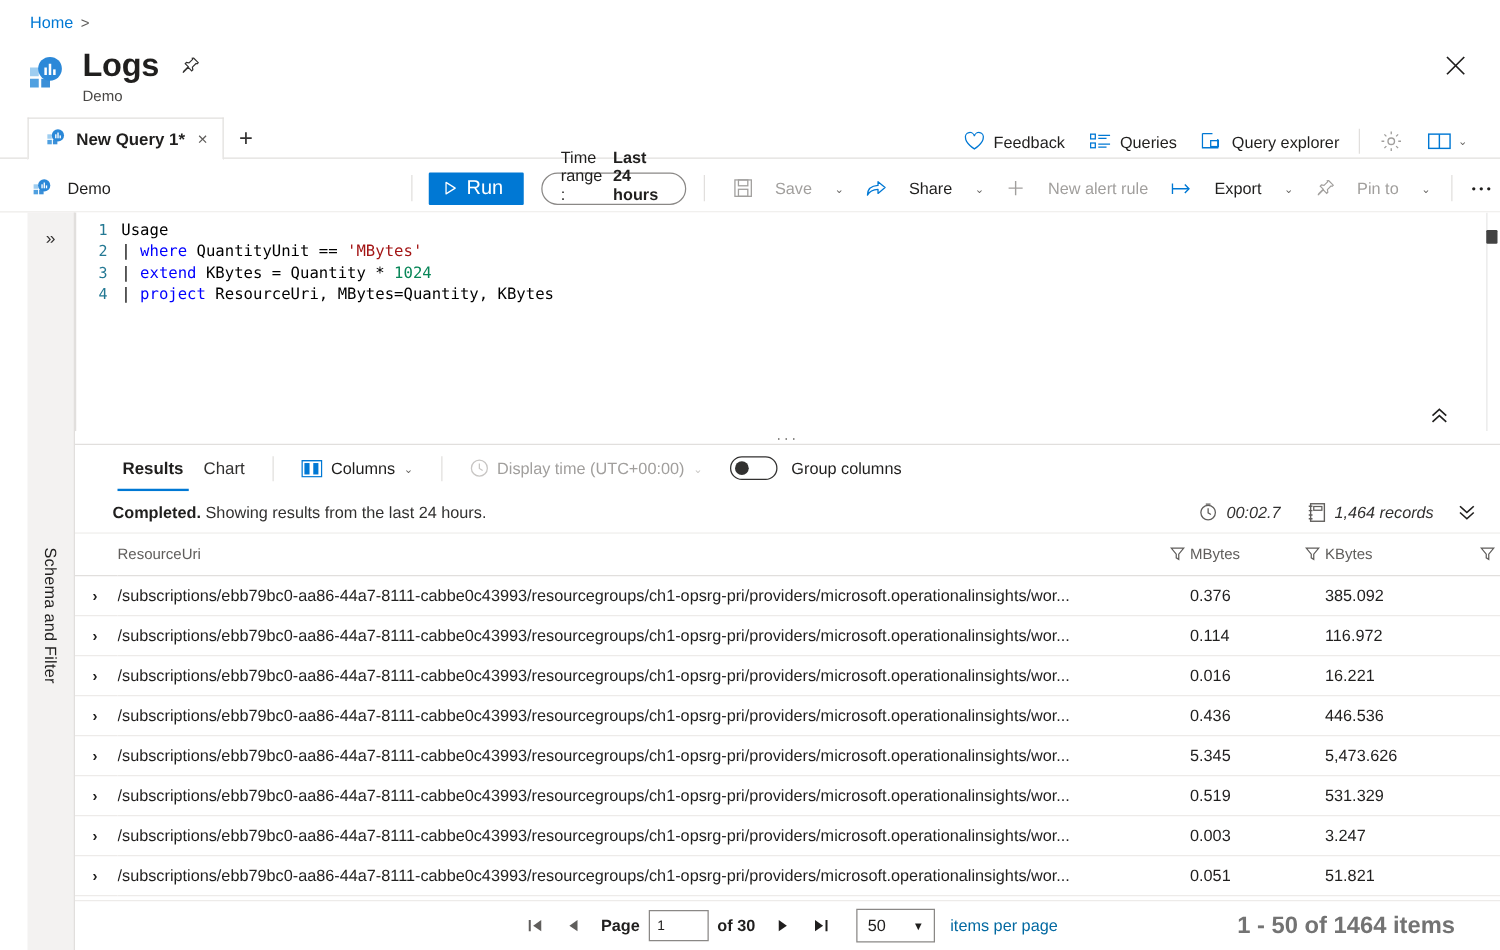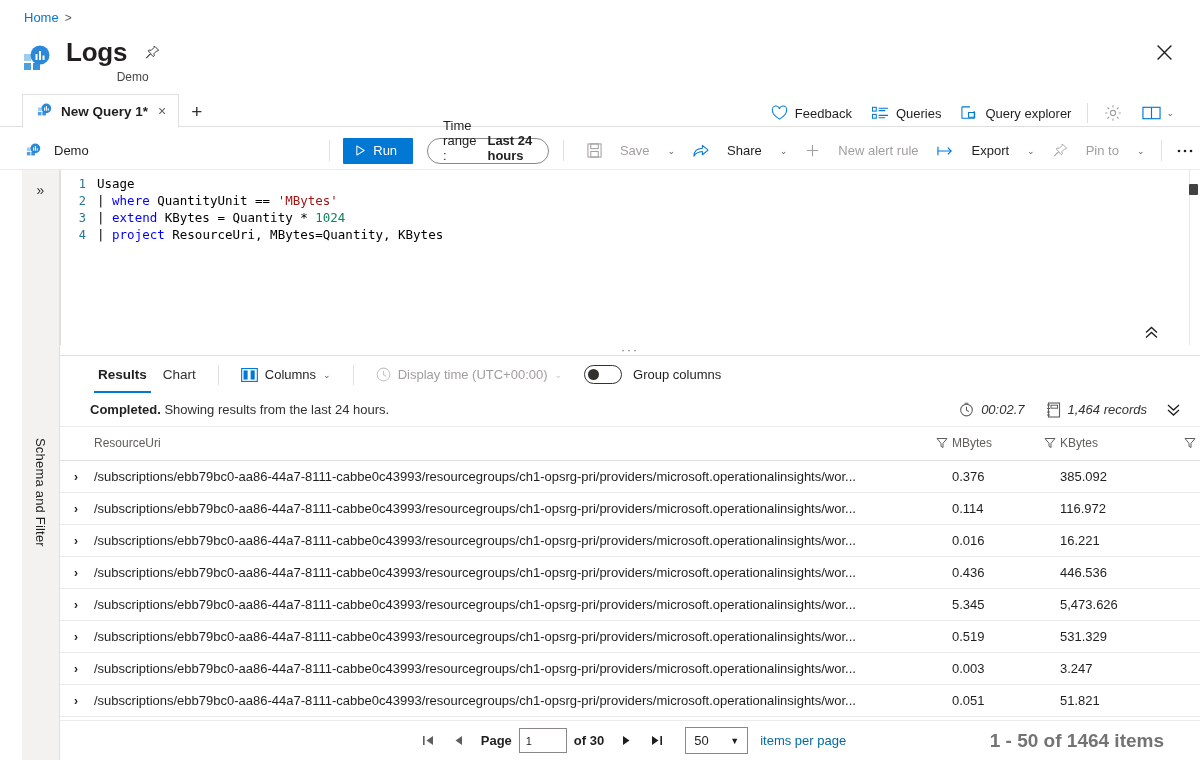--- a/index.html
+++ b/index.html
@@ -17,21 +17,21 @@
   .breadcrumb {
     position: absolute; left: 24px; top: 10px;
     font-size: 13px; display: flex; align-items: center; gap: 6px;
   }
   .breadcrumb .crumb { color: #0078d4; cursor: pointer; }
   .breadcrumb .sep { color: #605e5c; font-size: 12px; }
 
   
   .title-row {
     position: absolute; left: 22px; top: 38px;
-    display: flex; align-items: flex-start; gap: 10px; text-align: center;
+    display: flex; align-items: flex-start; gap: 10px;
   }
   .app-icon { width: 34px; height: 34px; margin-top: 6px; position: relative; }
   .title-texts { display: flex; flex-direction: column; }
   .title-main-line { display: flex; align-items: center; gap: 14px; }
   .title-main {
     font-size: 26px; font-weight: 600; color: #201f1e; line-height: 1.1;
     letter-spacing: -0.2px;
   }
   .title-sub { font-size: 12px; color: #484644; margin-top: 3px; }
   .icon-btn-plain {
@@ -83,21 +83,21 @@
   .cmdbar {
     position: absolute; left: 0; right: 0; top: 132px; height: 37px;
     display: flex; align-items: center; gap: 0;
     background: #ffffff; padding-left: 26px;
   }
   .cmd-scope { display: flex; align-items: center; gap: 12px; font-size: 13px; color: #201f1e; }
   .cmd-sep { width: 1px; height: 21px; background: #e1dfdd; margin: 0 14px; }
   .run-btn {
     background: #0078d4; color: #ffffff; border: none;
     height: 26px; padding: 0 16px 0 12px;
-    font-size: 13px; font-family: inherit; cursor: pointer;
+    font-size: 16px; font-family: inherit; cursor: pointer;
     display: flex; align-items: center; gap: 7px; border-radius: 1px;
   }
   .timerange-btn {
     height: 26px; border: 1px solid #8a8886; border-radius: 13px;
     background: #fff; font-size: 13px; padding: 0 15px; margin-left: 14px;
     display: flex; align-items: flex-end; gap: 5px; cursor: pointer;
     font-family: inherit; color: #201f1e;
   }
   .timerange-btn b { font-weight: 600; }
   .cmd-item {

